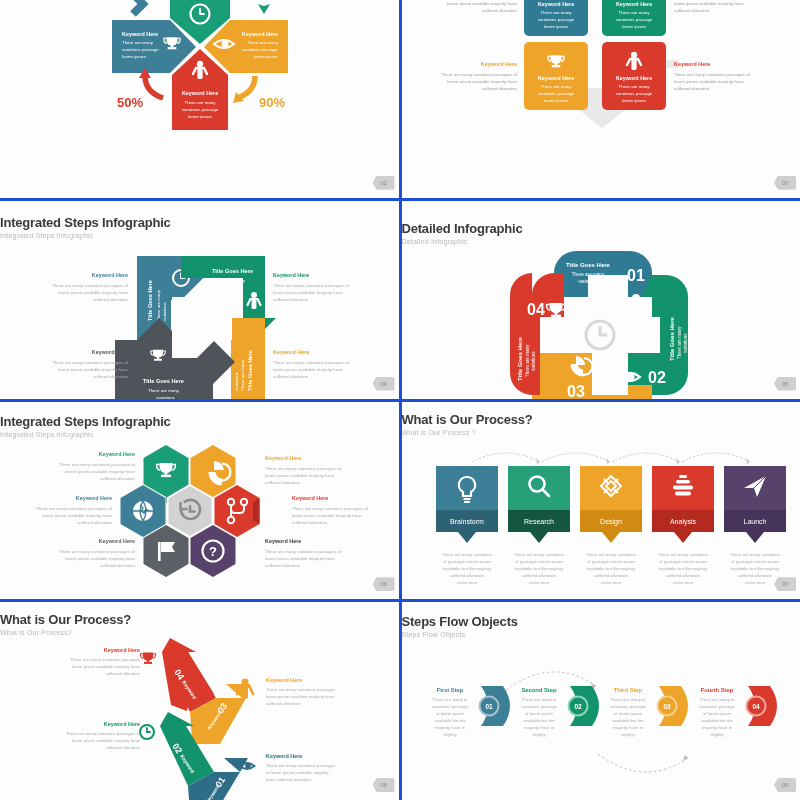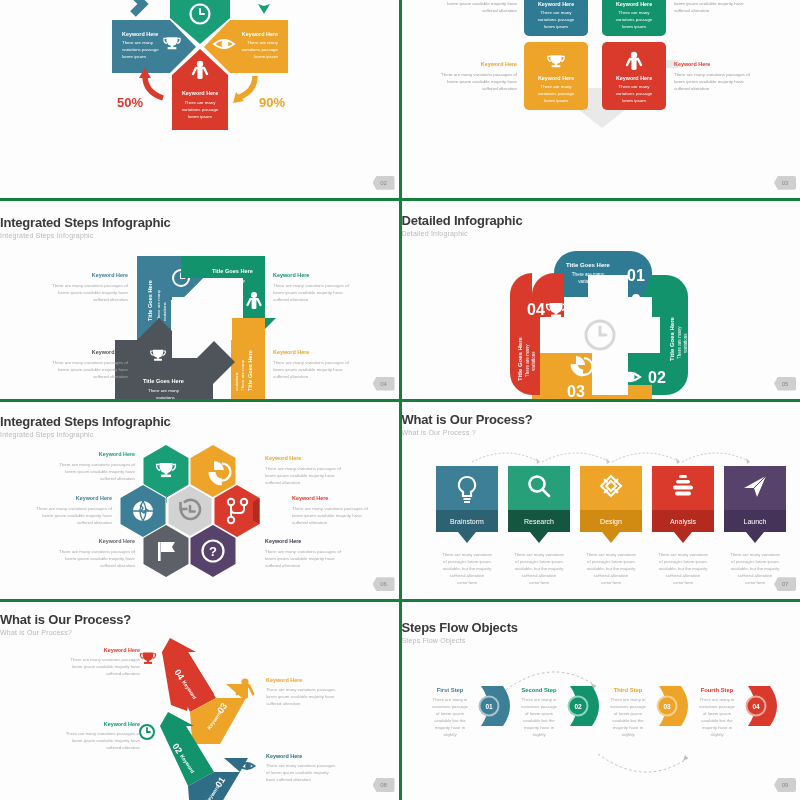--- a/index.html
+++ b/index.html
@@ -2,21 +2,21 @@
 <html><head>
 <meta charset="utf-8">
 <style>
   * { box-sizing: border-box; margin:0; padding:0; }
   html,body { width:800px; height:800px; overflow:hidden; }
   body {
     background:#d6d6d6;
     font-family:"Liberation Sans", sans-serif;
     -webkit-font-smoothing:antialiased;
   }
-  .deck { width:800px; height:800px; display:flex; flex-direction:column; gap:3px; background:#15803d; }
+  .deck { width:800px; height:800px; display:flex; flex-direction:column; gap:3px; background:#1d4ed8; }
   .row { display:flex; gap:3px; flex:1; }
   .slide {
     position:relative; flex:1; background:#fdfdfd; overflow:hidden;
   }
   .badge {
     position:absolute; right:4px; bottom:8px; width:22px; height:14px;
     background:#cfcfcf; color:#8a8a8a; font-size:6px; line-height:14px;
     text-align:center; border-radius:2px 2px 2px 2px;
     clip-path: polygon(18% 0,100% 0,100% 100%,18% 100%,0 50%);
   }
@@ -230,21 +230,21 @@
 
         <text x="273" y="113" fill="#eda429" font-size="5.4" font-weight="bold">Keyword Here</text>
         <text x="273" y="123" fill="#a9a9a9" font-size="4.4">There are many variations  passages of</text>
         <text x="273" y="130" fill="#a9a9a9" font-size="4.4">lorem ipsum available   majority have</text>
         <text x="273" y="137" fill="#a9a9a9" font-size="4.4">suffered  alteration</text>
       </svg>
       <div class="badge">04</div>
     </div>
 
     <div class="slide">
-      <div class="ttl" style="padding-top:12px">
+      <div class="ttl" style="padding-top:20px">
         <h2>Detailed Infographic</h2>
         <h3>Detailed Infographic</h3>
       </div>
       <svg class="abs" style="left:0;top:40px" width="400" height="190" viewBox="0 0 400 190">
 
         <path d="M152 10 h76 a22 22 0 0 1 22 22 v58 h-46 V56 h-52 V32 a22 22 0 0 1 22 -22 z" fill="#2f7b93"></path>
         <text x="186" y="26" fill="#fff" font-size="6" font-weight="bold" text-anchor="middle">Title Goes Here</text>
         <text x="186" y="35" fill="#fff" font-size="4.6" text-anchor="middle">There are many</text>
         <text x="186" y="42" fill="#fff" font-size="4.6" text-anchor="middle">variations</text>
         <text x="234" y="40" fill="#fff" font-size="16" font-weight="bold" text-anchor="middle">01</text>
@@ -613,21 +613,21 @@
 
         <text x="266" y="124" fill="#2f6d87" font-size="5.4" font-weight="bold">Keyword Here</text>
         <text x="266" y="133" fill="#a9a9a9" font-size="4.3">There are many variations  passages</text>
         <text x="266" y="140" fill="#a9a9a9" font-size="4.3">of lorem ipsum available  majority</text>
         <text x="266" y="147" fill="#a9a9a9" font-size="4.3">have suffered  alteration</text>
       </svg>
       <div class="badge">08</div>
     </div>
 
     <div class="slide">
-      <div class="ttl" style="padding-top:18px">
+      <div class="ttl" style="padding-top:12px">
         <h2>Steps Flow Objects</h2>
         <h3>Steps Flow Objects</h3>
       </div>
       <svg class="abs" style="left:0;top:36px" width="400" height="165" viewBox="0 0 400 165">
 
         <g stroke="#bdbdbd" stroke-width="1" fill="none" stroke-dasharray="2.5 2.5">
           <path d="M104 52 q46 -34 90 -4"></path>
           <path d="M196 116 q46 34 90 4"></path>
         </g>
         <g fill="#bdbdbd">

